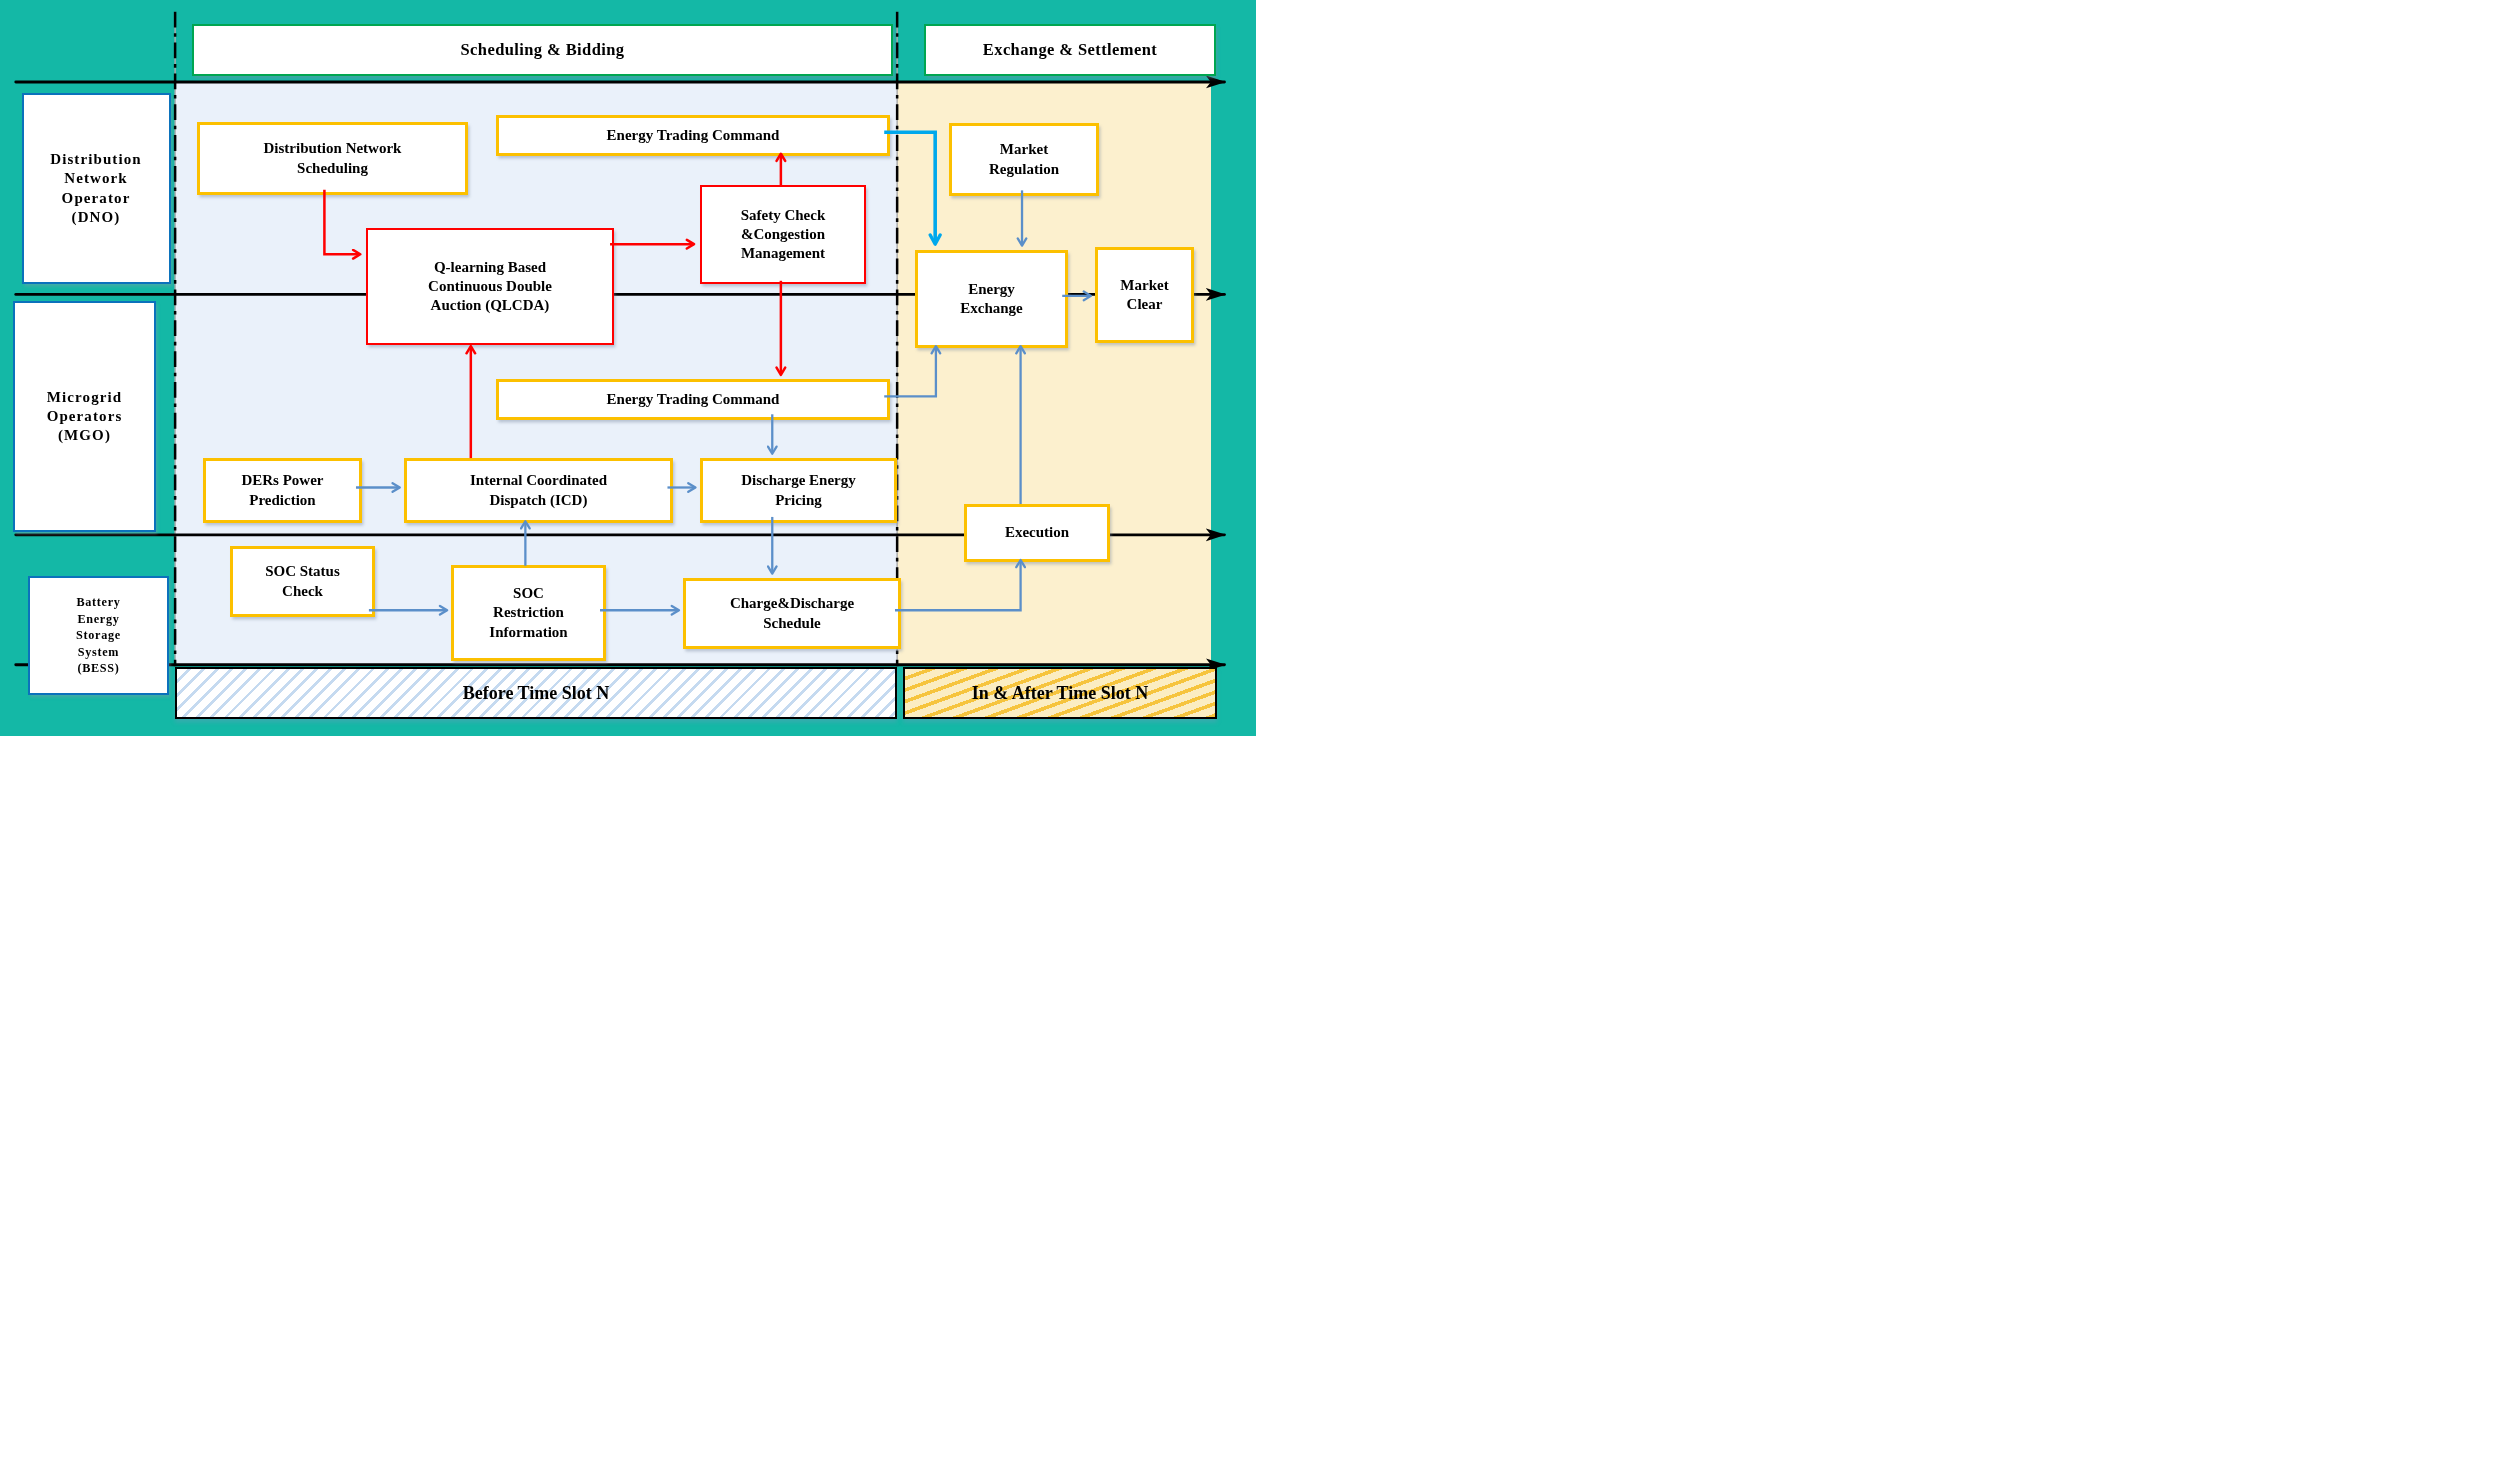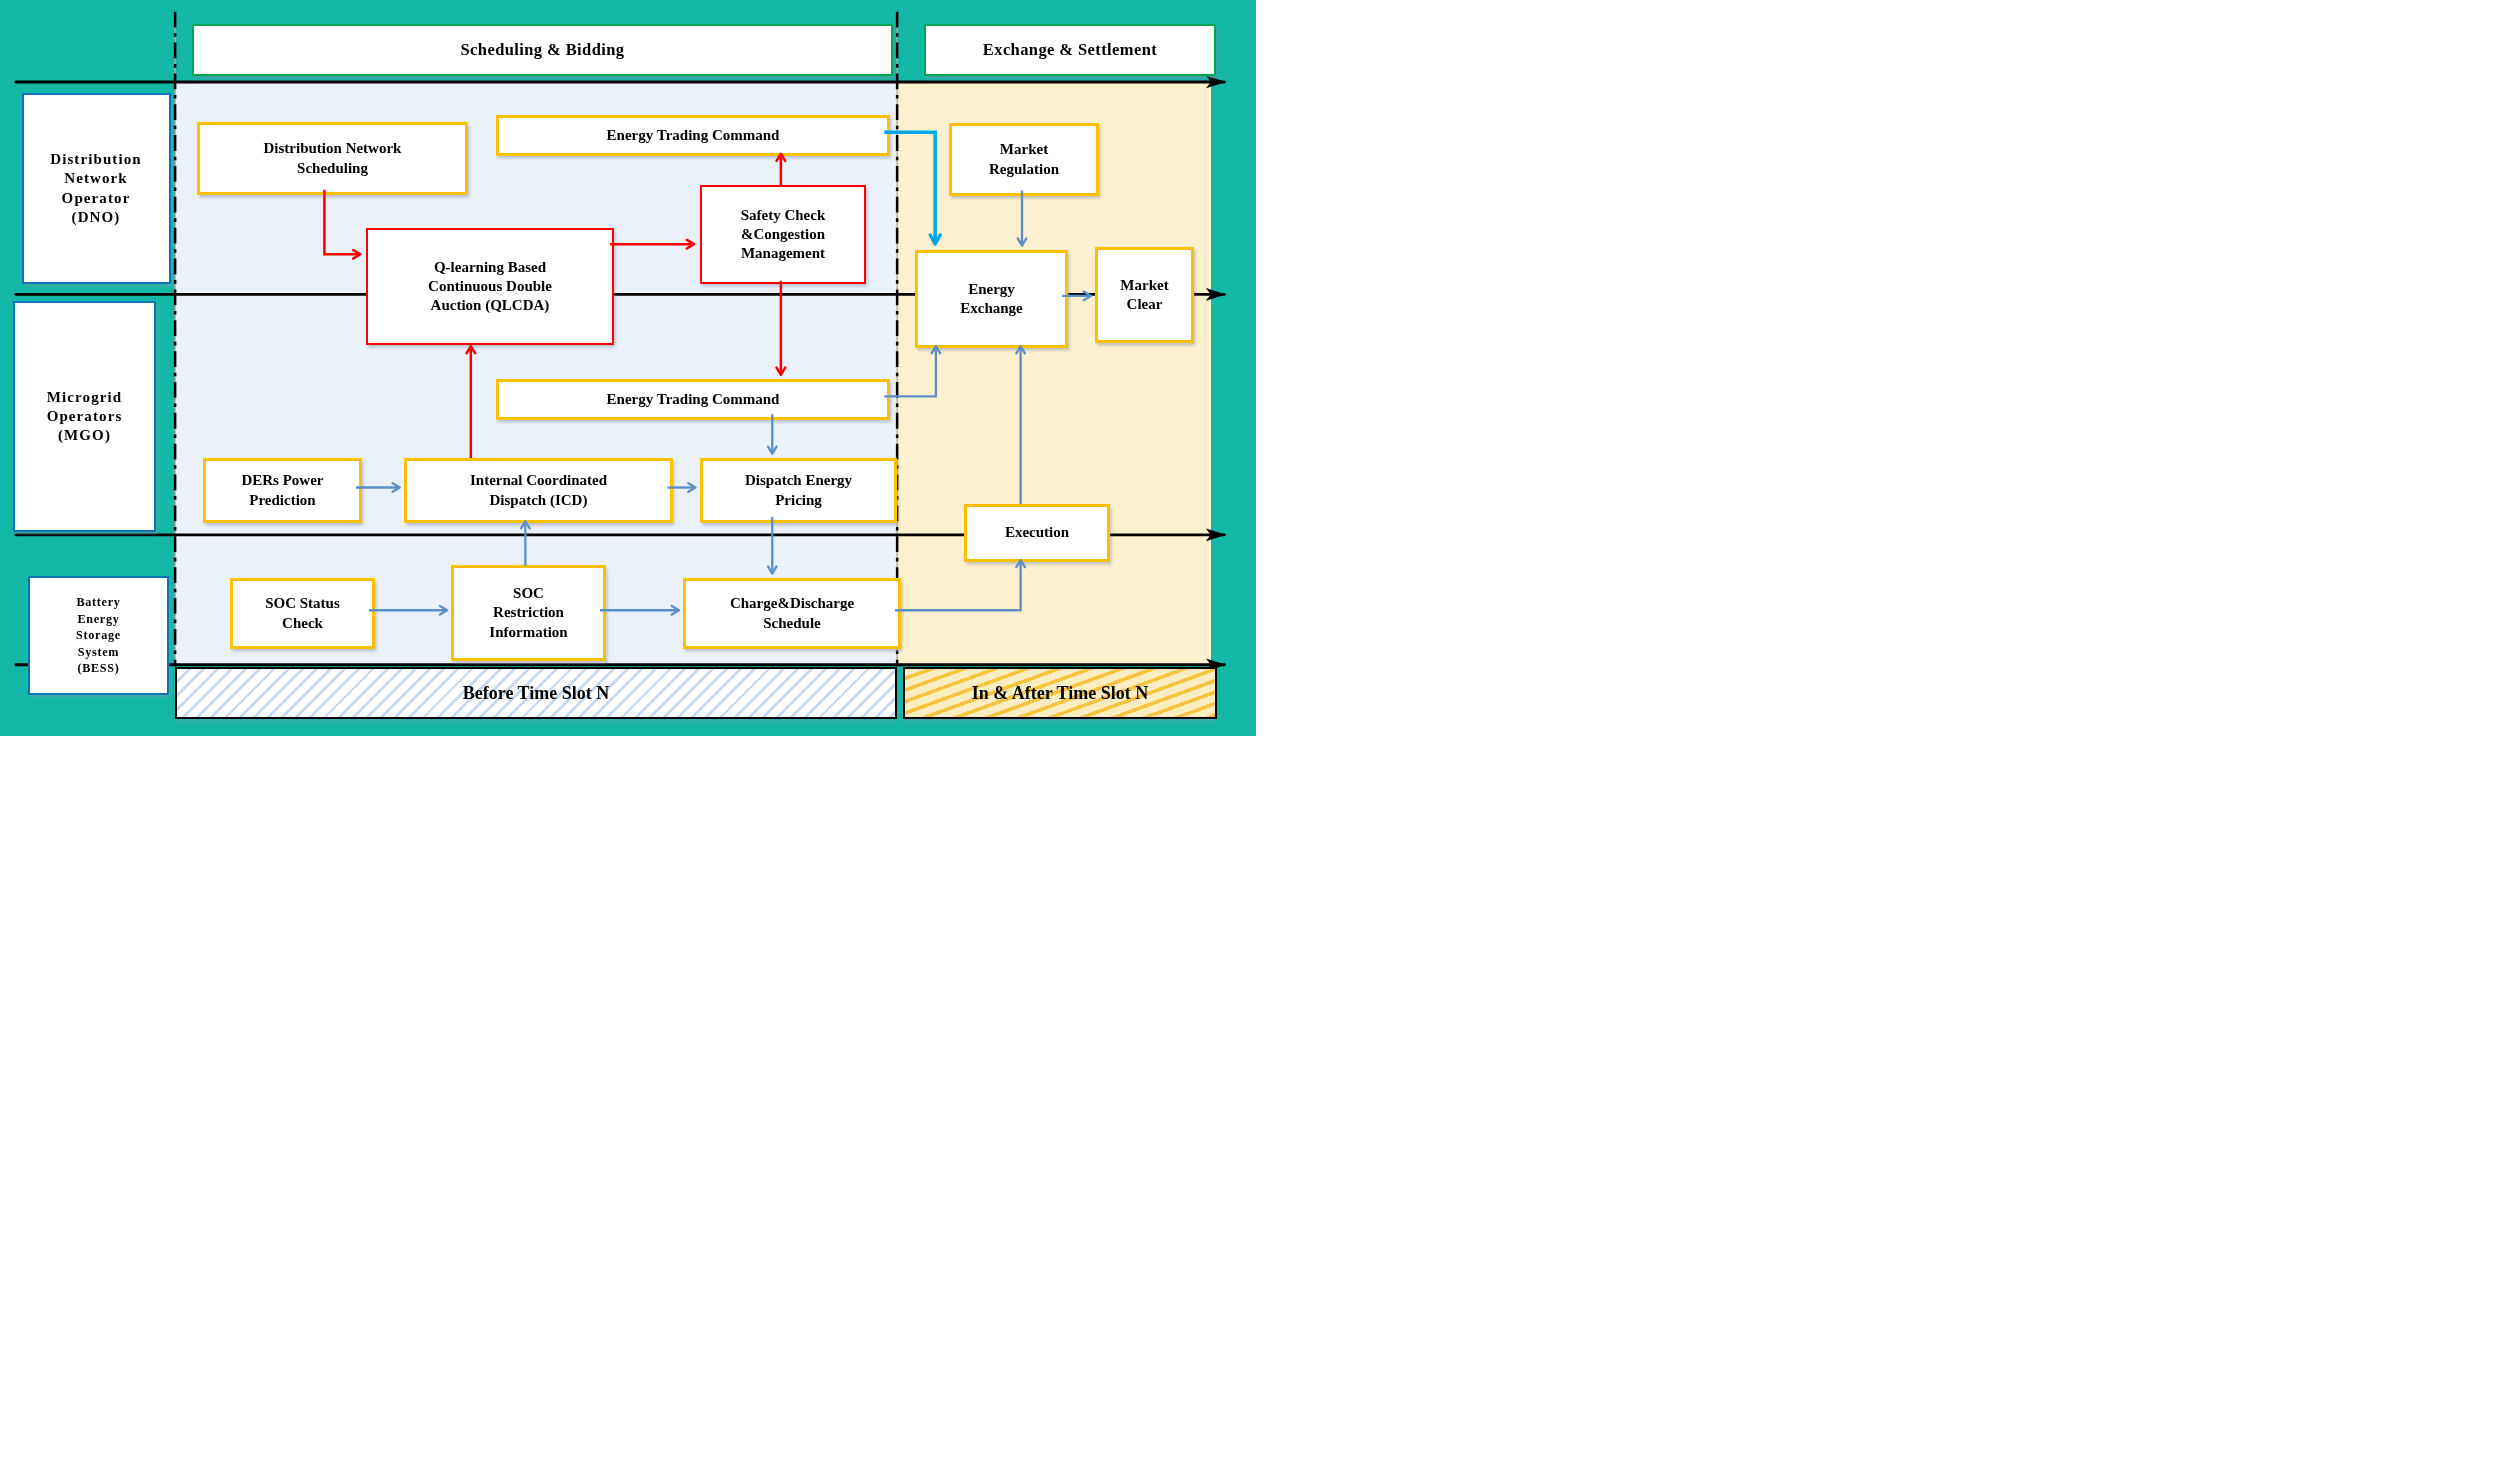--- a/index.html
+++ b/index.html
@@ -121,27 +121,27 @@
   </div>
   <div class="box ybox" style="left:203px;top:458px;width:153px;height:59px;">
     <span>DERs Power
 Prediction</span>
   </div>
   <div class="box ybox" style="left:404px;top:458px;width:263px;height:59px;">
     <span>Internal Coordinated
 Dispatch (ICD)</span>
   </div>
   <div class="box ybox" style="left:700px;top:458px;width:191px;height:59px;">
-    <span>Dispatch Energy
+    <span>Discharge Energy
 Pricing</span>
   </div>
   <div class="box ybox" style="left:964px;top:504px;width:140px;height:52px;">
     <span>Execution</span>
   </div>
-  <div class="box ybox" style="left:230px;top:578px;width:139px;height:65px;">
+  <div class="box ybox" style="left:230px;top:546px;width:139px;height:65px;">
     <span>SOC Status
 Check</span>
   </div>
   <div class="box ybox" style="left:451px;top:565px;width:149px;height:90px;">
     <span>SOC
 Restriction
 Information</span>
   </div>
   <div class="box ybox" style="left:683px;top:578px;width:212px;height:65px;">
     <span>Charge&amp;Discharge

